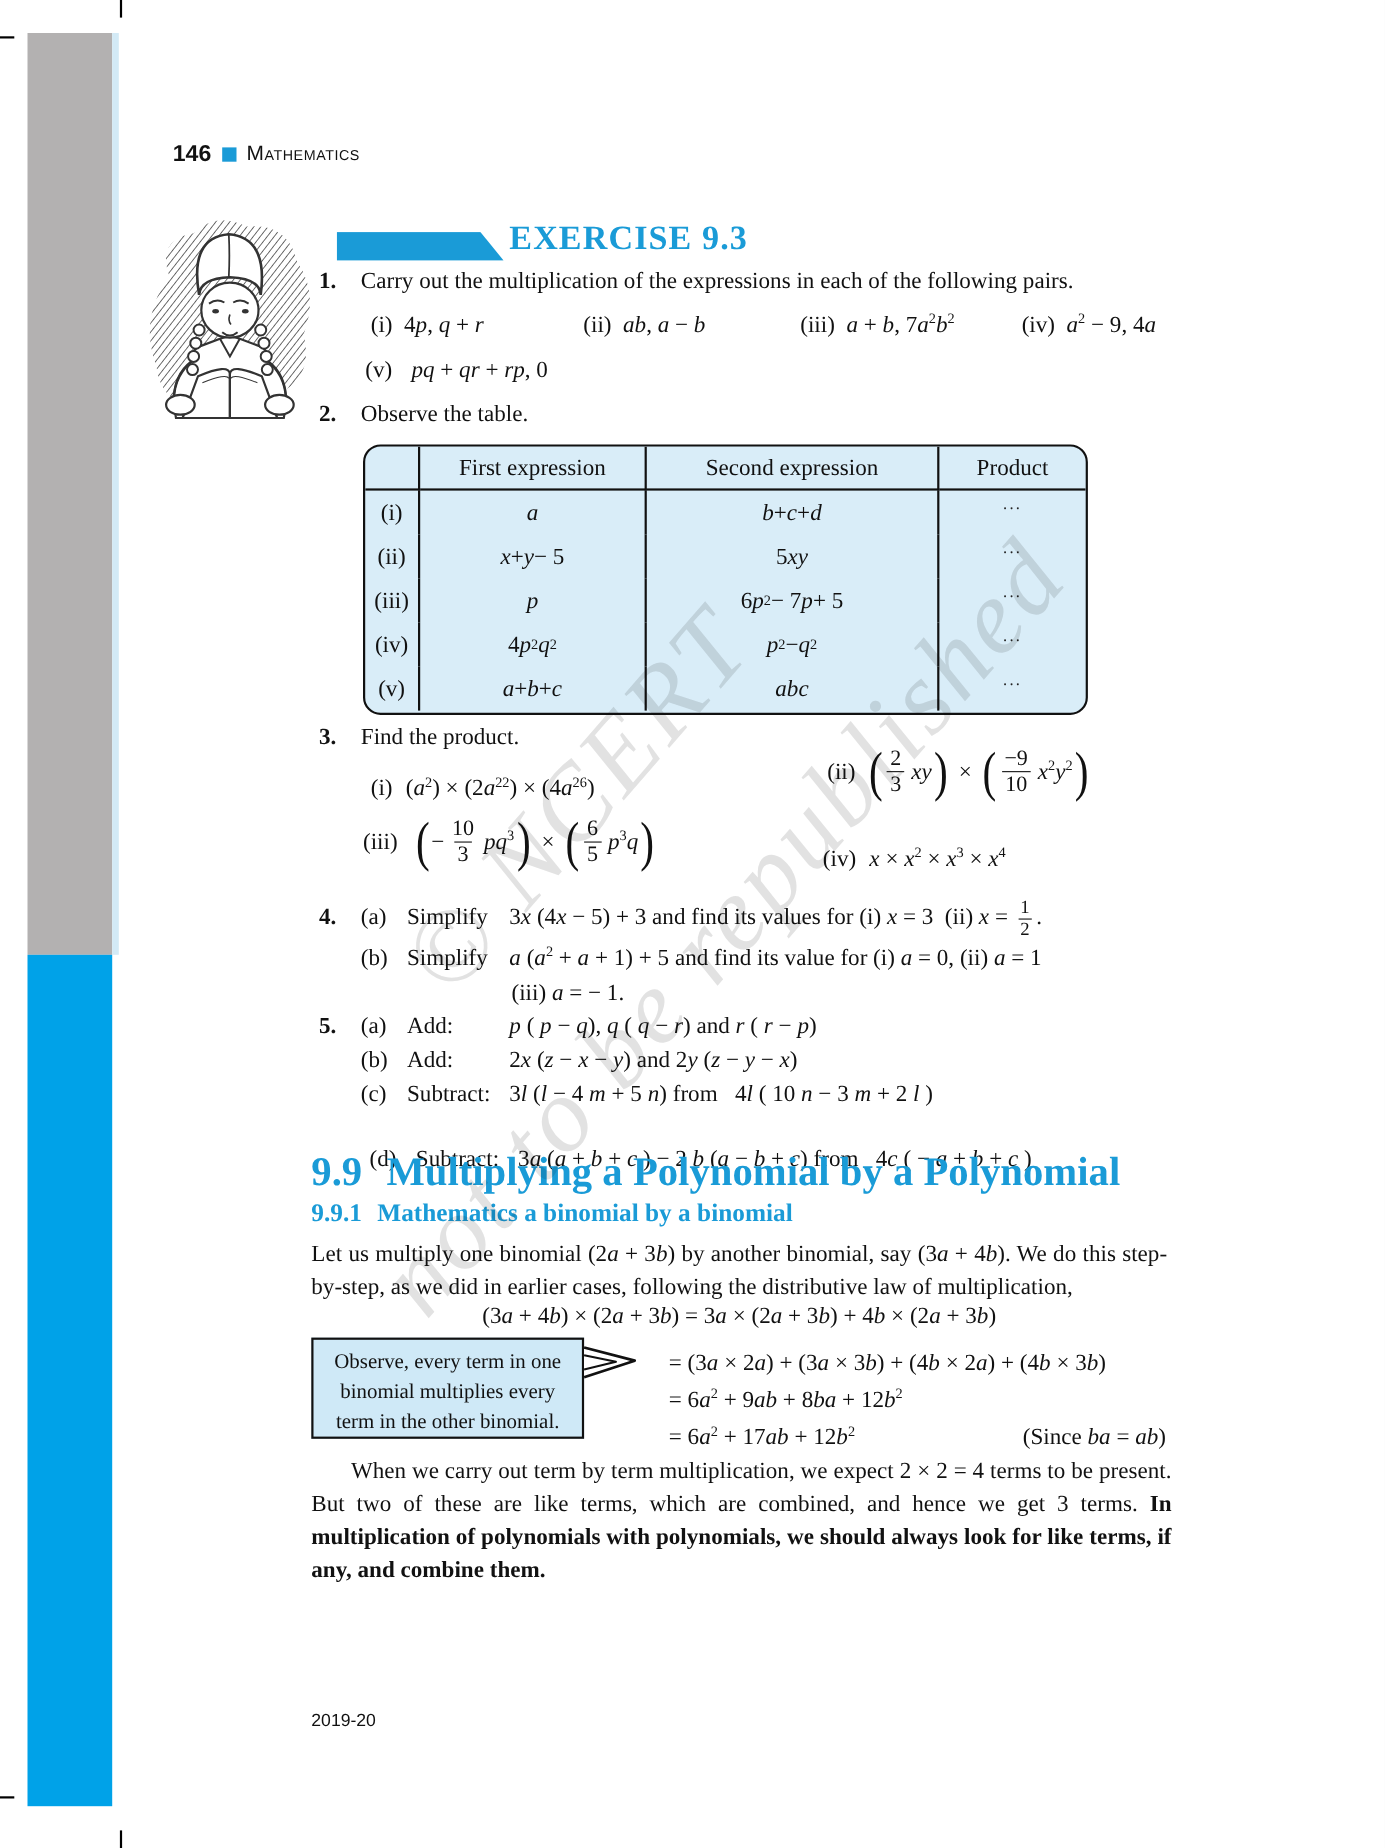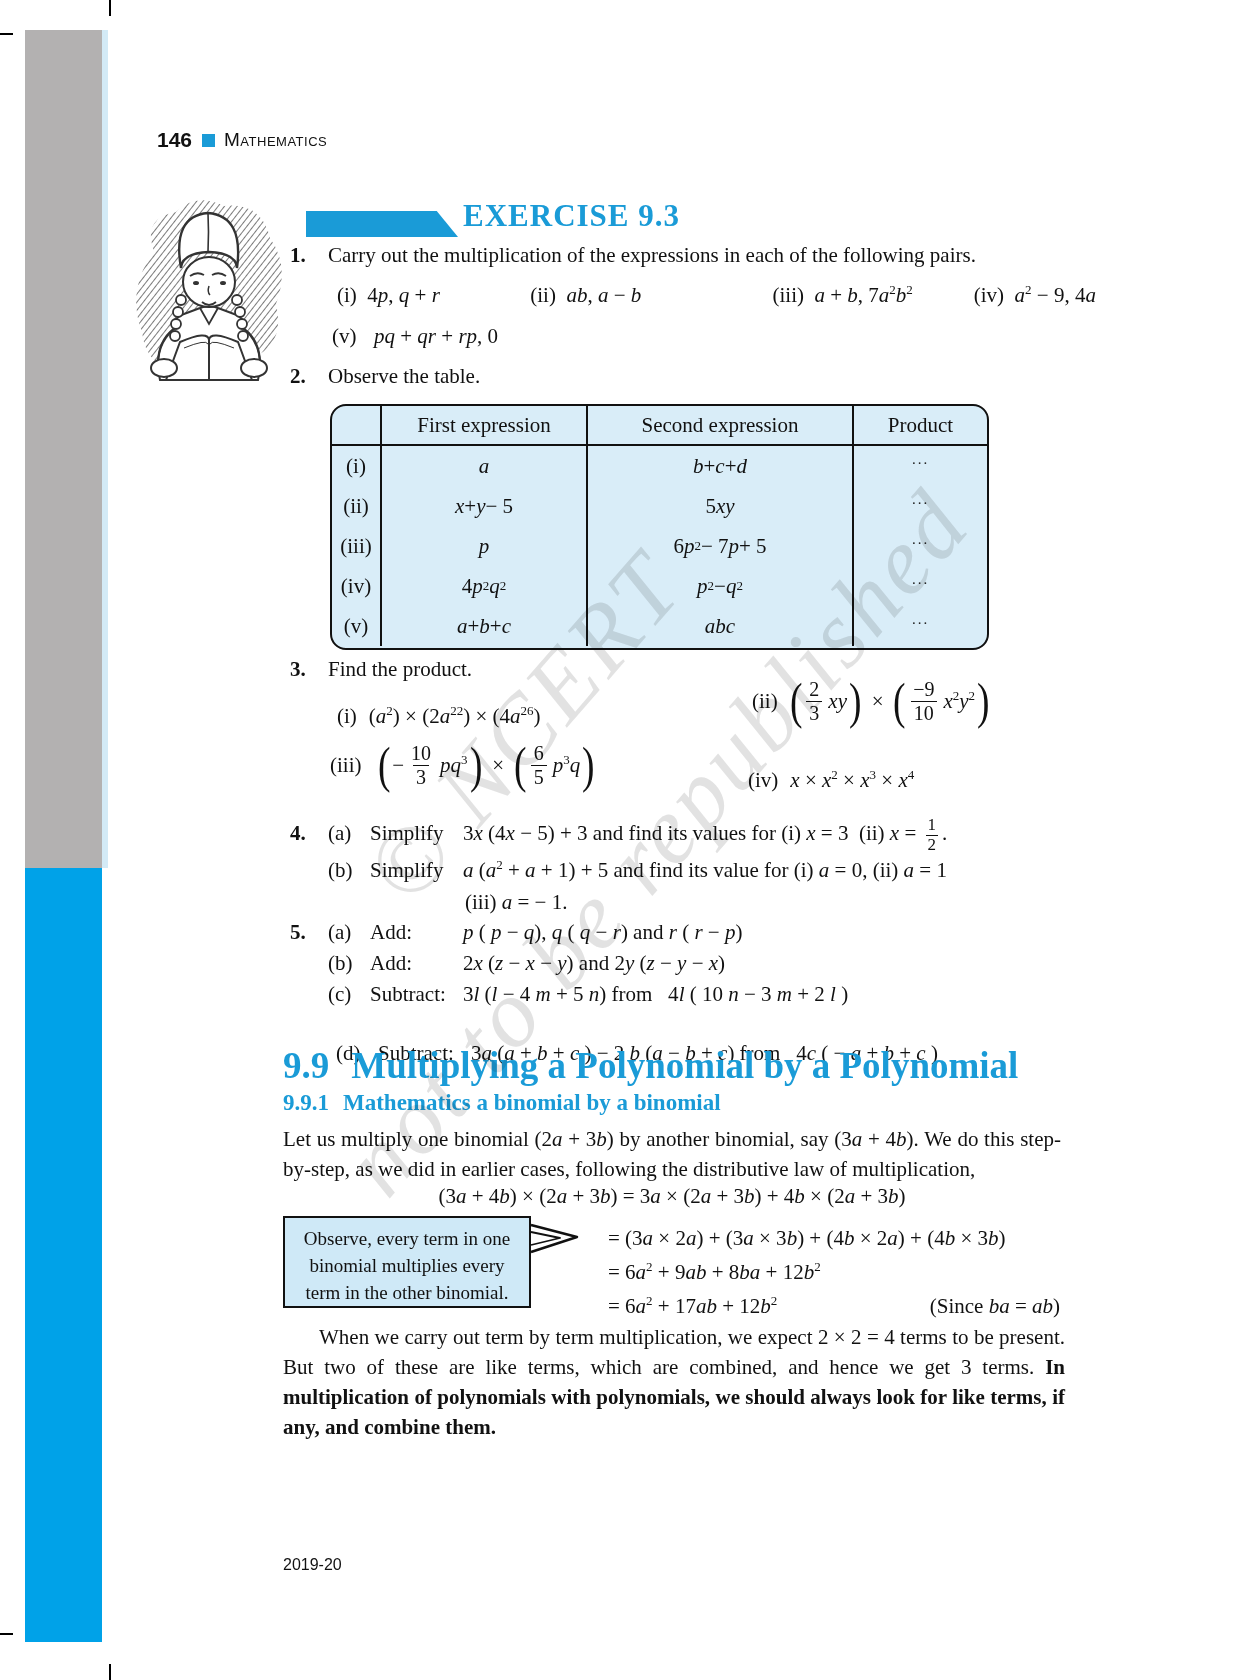--- a/index.html
+++ b/index.html
@@ -135,21 +135,21 @@
 
   <div class="banner" style="left:306px;top:211px;width:152px;height:26px;"></div>
   <div class="ex-title" style="left:463px;top:198px;">EXERCISE 9.3</div>
 
   <div class="line" style="left:290px;top:243px;">
     <span class="qnum">1.</span><span class="qtext">Carry out the multiplication of the expressions in each of the following pairs.</span>
   </div>
   <div class="line" style="left:337px;top:283px;">
     <span class="q1item" style="width:188px;"><span>(i)</span>&nbsp;&nbsp;<span>4<i>p</i>, <i>q</i> + <i>r</i></span></span>
     <span class="q1item" style="width:192px;"><span>(ii)</span>&nbsp;&nbsp;<span><i>ab</i>, <i>a</i> − <i>b</i></span></span>
-    <span class="q1item" style="width:196px;margin-left:45px;"><span>(iii)</span>&nbsp;&nbsp;<span><i>a</i> + <i>b</i>, 7<i>a</i><sup>2</sup><i>b</i><sup>2</sup></span></span>
+    <span class="q1item" style="width:196px;"><span>(iii)</span>&nbsp;&nbsp;<span><i>a</i> + <i>b</i>, 7<i>a</i><sup>2</sup><i>b</i><sup>2</sup></span></span>
     <span class="q1item"><span>(iv)</span>&nbsp;&nbsp;<span><i>a</i><sup>2</sup> − 9, 4<i>a</i></span></span>
   </div>
   <div class="line" style="left:332px;top:324px;">
     <span class="ilabel">(v)</span><span><i>pq</i> + <i>qr</i> + <i>rp</i>, 0</span>
   </div>
 
   <div class="line" style="left:290px;top:364px;">
     <span class="qnum">2.</span><span>Observe the table.</span>
   </div>
 

